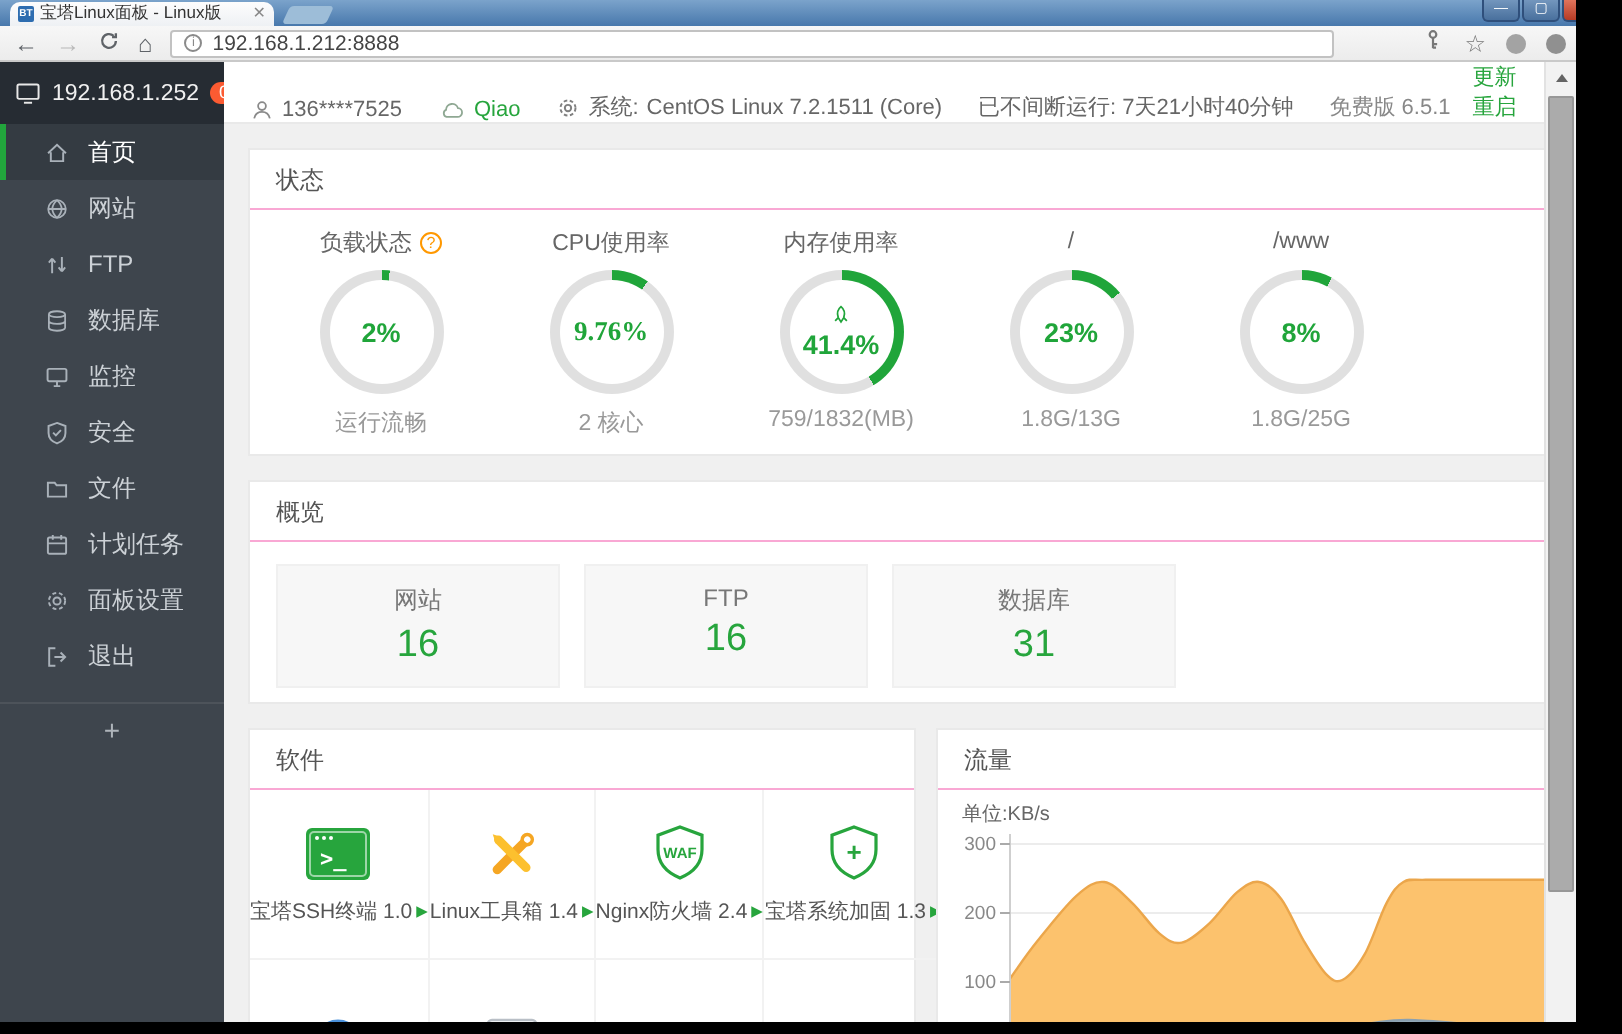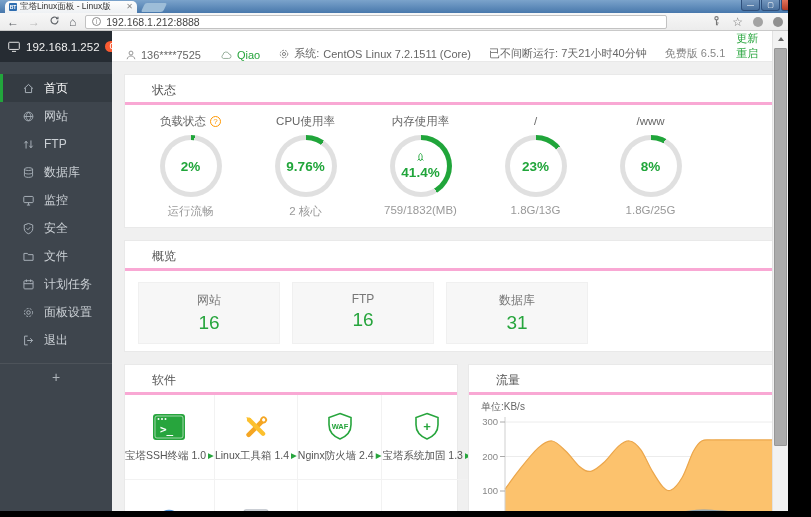--- a/index.html
+++ b/index.html
@@ -32,32 +32,32 @@
   .sb-header{position:absolute;left:0;top:31px;width:112px;height:31px;background:#262c33;display:flex;align-items:center;padding:0 7px;gap:5px}
   .sb-ip{color:#f0f0f0;font-size:11.5px;white-space:nowrap}
   .badge{background:#fb5b32;color:#fff;font-size:9px;border-radius:8px;padding:1px 5px;line-height:1.1}
   .topbar{position:absolute;left:112px;top:31px;width:699px;height:31px;background:#fff;border-bottom:1px solid #e9e9e9;display:flex;align-items:flex-end;padding:0 13px;font-size:11px;color:#666}
   .tb-item{display:flex;align-items:center;gap:4px;margin-right:18px;white-space:nowrap}
   .tb-green{color:#27a53d}
   .tb-ver{margin-left:auto;color:#888;white-space:nowrap}
   .tb-links span{color:#27a53d;margin-left:11px;cursor:pointer;white-space:nowrap}
 
   
-  .sidebar{position:absolute;left:0;top:62px;width:112px;height:449px;background:#3e454d;padding-top:12px}
+  .sidebar{position:absolute;left:0;top:62px;width:112px;height:449px;background:#3e454d;padding-top:0}
   .side-item{height:28px;display:flex;align-items:center;padding-left:19px;gap:9px;color:#ccd1d6;font-size:12px;border-left:3px solid transparent;cursor:pointer}
   .side-item.active{background:#343b42;border-left-color:#22a53c;color:#fff}
   .side-ic{width:13px;height:13px;display:flex}
   .side-ic svg{width:13px;height:13px}
   .side-div{border-top:1px solid rgba(255,255,255,.08);margin-top:9px}
   .side-plus{height:26px;display:flex;align-items:center;justify-content:center;color:#aeb4ba;font-size:14px;cursor:pointer}
 
   
   .content{position:absolute;left:112px;top:62px;width:683px;height:449px;background:#f0f0f0;overflow:hidden}
   .panel{position:absolute;background:#fff;border:1px solid #e9e9e9}
-  .panel-title{height:30px;line-height:30px;padding:0 27px;font-size:12px;color:#555;border-bottom:3px solid #f9a8d4}
+  .panel-title{height:30px;line-height:30px;padding:0 13px;font-size:12px;color:#555;border-bottom:1px solid #f9a8d4}
   #panel-status{left:12px;top:12px;width:663px;height:154px}
   .gauges{display:flex;padding:6px 0 0 8px}
   .gauge{width:115px;display:flex;flex-direction:column;align-items:center}
   .gauge-label{font-size:11.5px;color:#666;height:16px;display:flex;align-items:center;gap:4px;margin-top:2px}
   .help{width:11px;height:11px;border:1px solid #ff9800;border-radius:50%;color:#ff9800;font-size:8px;line-height:9.5px;text-align:center}
   .gauge-ring{position:relative;width:62px;height:62px;border-radius:50%;margin-top:6px}
   .gauge-inner{position:absolute;inset:5px;background:#fff;border-radius:50%;display:flex;flex-direction:column;align-items:center;justify-content:center}
   .gauge-value{font-size:13.5px;font-weight:bold;color:#20a53a}
   .gauge-sub{font-size:11.5px;color:#999;margin-top:7px}
 
@@ -305,21 +305,21 @@
               <div class="gauge-inner">
                 <div class="gauge-value">2%</div>
               </div>
             </div>
             <div class="gauge-sub">运行流畅</div>
           </div>
           <div class="gauge">
             <div class="gauge-label">
               <span>CPU使用率</span>
             </div>
-            <div class="gauge-ring" style="background: conic-gradient(rgb(32, 165, 58) 35.136deg, rgb(224, 224, 224) 0deg);">
+            <div class="gauge-ring" style="background: conic-gradient(rgb(32, 165, 58) 35.136deg, rgb(224, 224, 224) 0deg); font-family: Liberation Serif, serif;">
               <div class="gauge-inner">
                 <div class="gauge-value">9.76%</div>
               </div>
             </div>
             <div class="gauge-sub">2 核心</div>
           </div>
           <div class="gauge">
             <div class="gauge-label">
               <span>内存使用率</span>
             </div>

